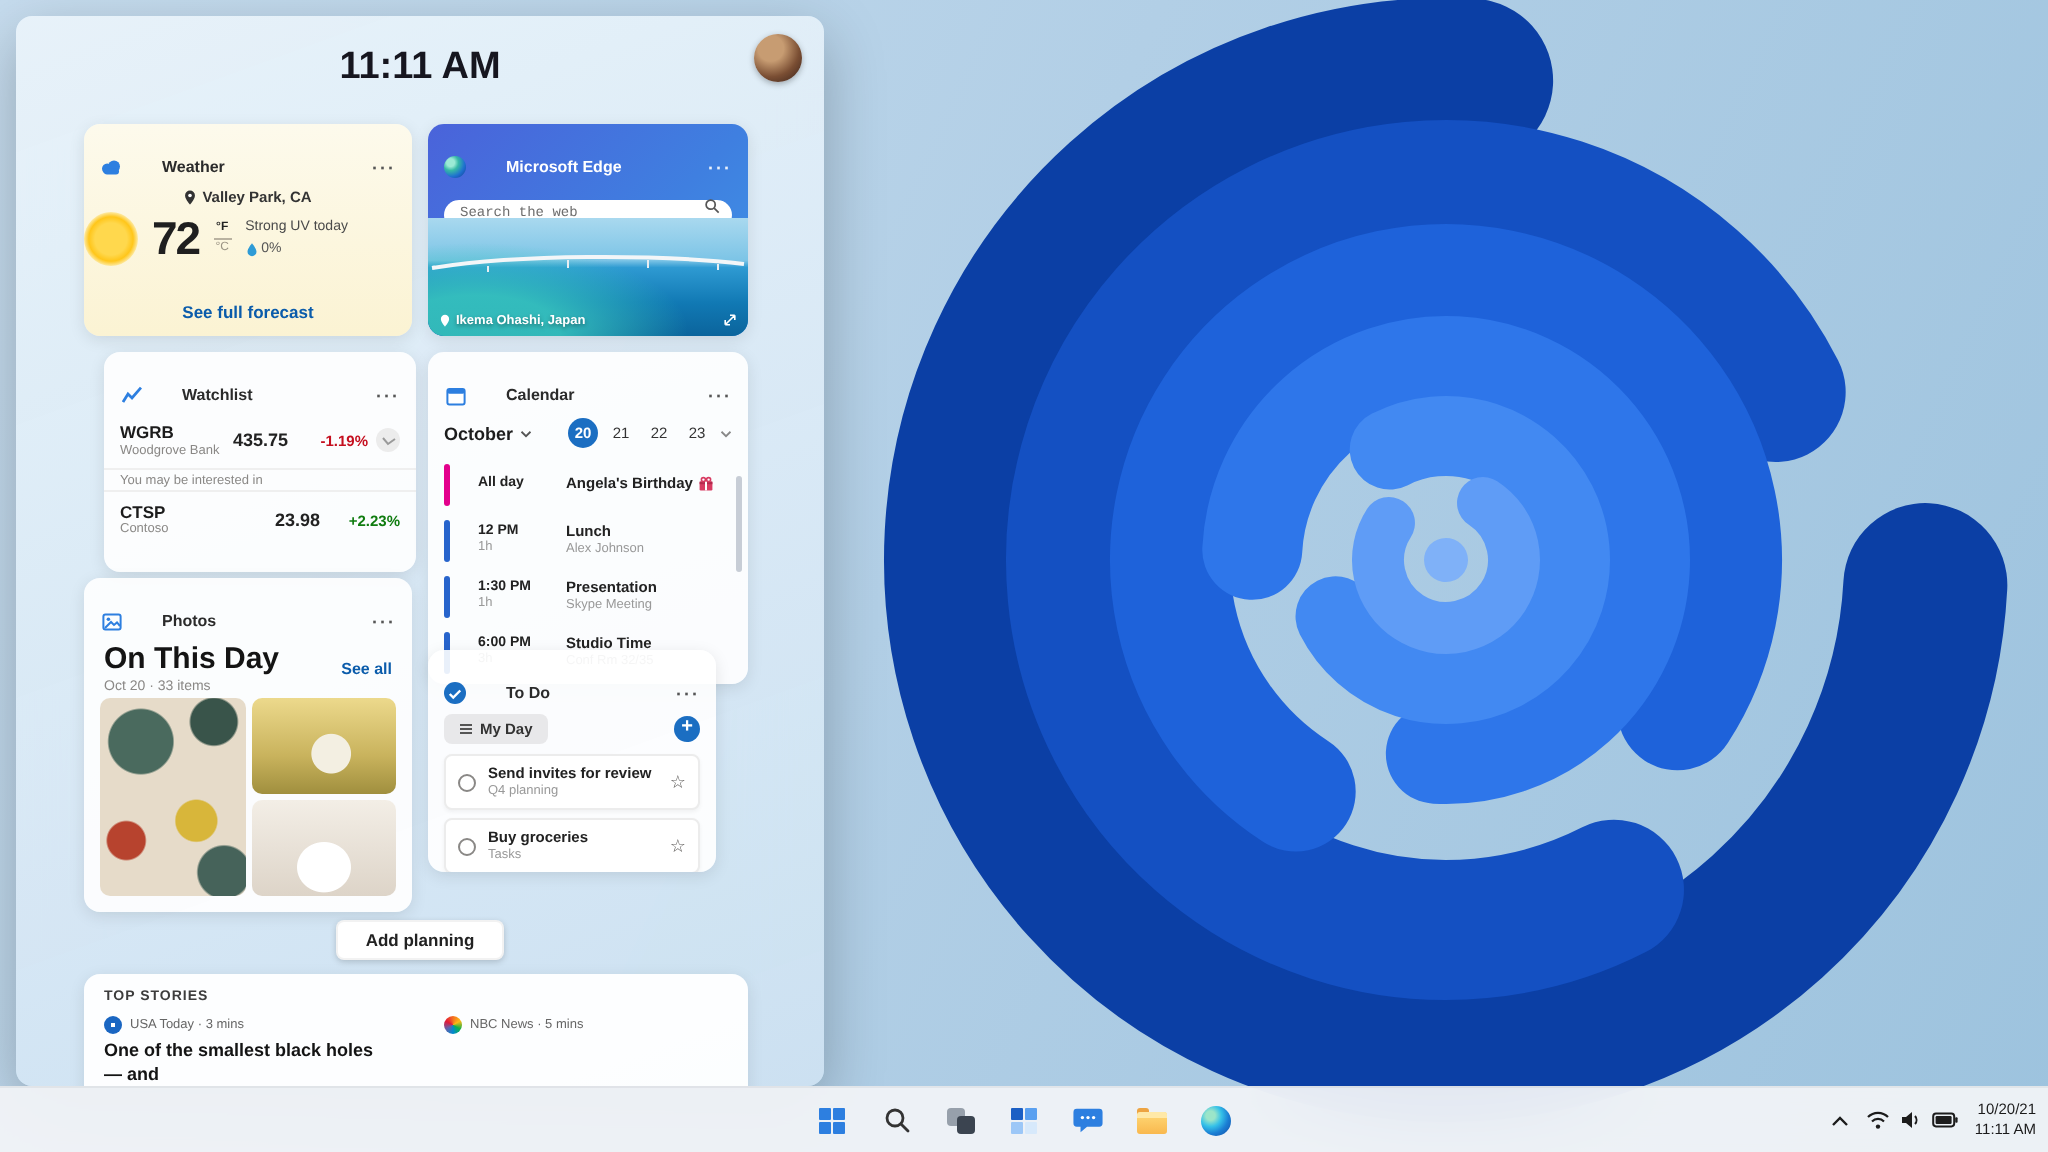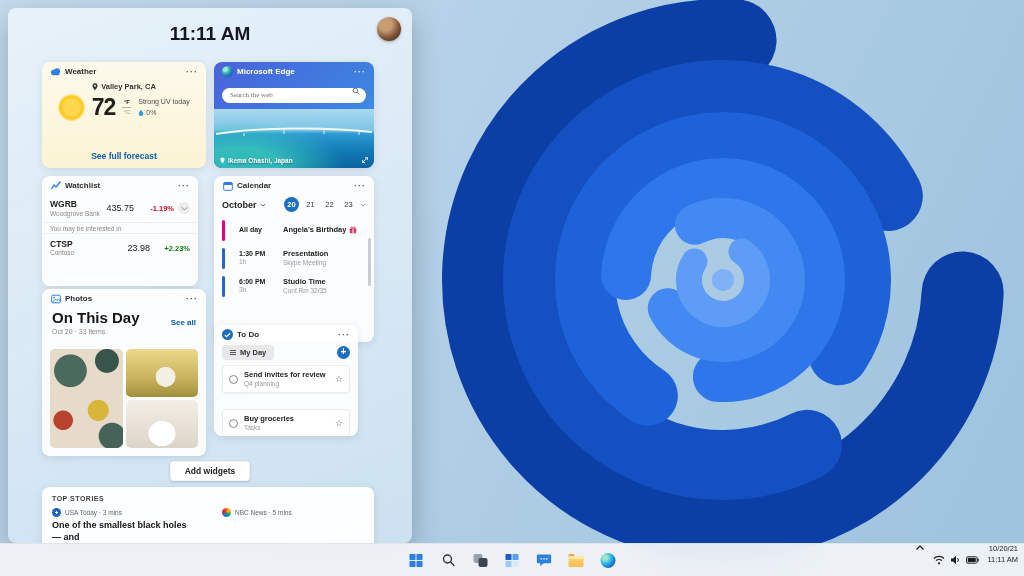--- a/index.html
+++ b/index.html
@@ -13,61 +13,61 @@
   
   .panel{position:absolute;left:8px;top:8px;width:404px;height:535px;border-radius:8px;overflow:hidden;
          background:linear-gradient(160deg,rgba(233,243,250,.94),rgba(206,226,242,.92));
          box-shadow:0 10px 30px rgba(0,0,0,.25);backdrop-filter:blur(18px)}
   .clock{position:absolute;top:15px;left:0;width:100%;text-align:center;font-size:19px;font-weight:700;color:#16161f}
   .avatar{position:absolute;top:9px;right:11px;width:24px;height:24px;border-radius:50%;
           background:radial-gradient(circle at 35% 30%,#c79c72 0 28%,#7a4e33 62%,#35201a 100%);
           box-shadow:0 1px 3px rgba(0,0,0,.3)}
 
   .card{position:absolute;background:rgba(255,255,255,.9);border-radius:8px;box-shadow:0 2px 8px rgba(0,0,0,.10);overflow:hidden}
-  .chead{display:flex;align-items:center;gap:4px;padding:4px 8px 3px;font-size:8px;font-weight:600;color:#2b2b2b}
+  .chead{display:flex;align-items:center;gap:20px;padding:16px 8px 3px;font-size:8px;font-weight:600;color:#2b2b2b}
   .chead .more{margin-left:auto;font-size:9px;font-weight:700;color:#555;letter-spacing:1px;line-height:6px}
   .hicon{display:inline-flex;width:11px;height:11px;align-items:center;justify-content:center}
 
   
   .weather{left:34px;top:54px;width:164px;height:106px;background:linear-gradient(180deg,#fdfaec 0%,#fbf3d3 100%)}
   .wloc{display:flex;justify-content:center;align-items:center;gap:3px;font-size:7.5px;font-weight:700;color:#333;margin-top:2px}
-  .wmain{display:flex;align-items:center;justify-content:center;gap:7px;margin-top:3px}
+  .wmain{display:flex;align-items:center;justify-content:flex-start;gap:7px;margin-top:3px}
   .sun{width:27px;height:27px;border-radius:50%;background:radial-gradient(circle,#ffd84d 0 42%,#ffc61a 58%,rgba(255,214,74,.45) 70%,rgba(255,214,74,0) 75%)}
   .temp{font-size:23px;font-weight:600;color:#1f1f1f;letter-spacing:-1px}
   .units{display:flex;flex-direction:column;align-items:center;font-size:6px;line-height:1.2}
   .units .uf{font-weight:700;color:#222}
   .units .udiv{width:9px;height:1px;background:#b9b2a0;margin:1px 0}
   .units .uc{color:#9b9484}
   .wcond{width:52px;font-size:7px;color:#4a4a4a;line-height:1.25}
   .wprecip{display:flex;align-items:center;gap:2px;margin-top:2px;color:#555;font-size:7px}
   .wlink{position:absolute;bottom:7px;left:0;width:100%;text-align:center;font-size:8.5px;font-weight:700;color:#0b5cab}
 
   
   .edge{left:206px;top:54px;width:160px;height:106px;background:linear-gradient(135deg,#4a63da 0%,#3f7fe0 60%,#3f95e6 100%)}
   .edge .chead{color:#fff}
   .edge .chead .more{color:#eaf1fb}
   .eicon{width:11px;height:11px;border-radius:50%;background:radial-gradient(circle at 30% 30%,#9bead5 0 18%,#37b9a6 36%,#1e6fd0 65%,#123a8c 100%)}
   .esearchwrap{position:relative;margin:3px 8px 5px}
-  .esearch{width:100%;height:15px;border:none;border-radius:8px;background:#fff;padding:0 18px 0 8px;font-size:7px;color:#333;outline:none;font-family:Liberation Serif, serif}
+  .esearch{width:100%;height:15px;border:none;border-radius:8px;background:#fff;padding:0 18px 0 8px;font-size:7px;color:#333;outline:none;font-family:Liberation Mono, monospace}
   .esearch::placeholder{color:#6d6d6d}
   .emag{position:absolute;right:6px;top:3.5px}
   .ephoto{position:absolute;left:0;right:0;top:47px;bottom:0;
           background:radial-gradient(ellipse at 15% 95%,rgba(57,199,190,.85) 0 22%,rgba(57,199,190,0) 55%),
                      linear-gradient(180deg,#a9d9ef 0%,#7cc4e6 36%,#2e9ad2 42%,#1179b4 72%,#0b649c 100%)}
   .ebridge{position:absolute;left:0;top:14px;width:100%}
   .ecaption{position:absolute;left:6px;bottom:4px;display:flex;align-items:center;gap:3px;color:#fff;font-size:6.5px;font-weight:600;text-shadow:0 1px 2px rgba(0,0,0,.4)}
   .eexpand{position:absolute;right:5px;bottom:4px}
 
   
-  .watchlist{left:34px;top:168px;width:156px;height:110px}
+  .watchlist{left:44px;top:168px;width:156px;height:110px}
   .stock{display:flex;align-items:center;gap:4px;padding:5px 8px 4px}
   .scol{display:flex;flex-direction:column;line-height:1.25}
   .ssym{font-size:8.5px;font-weight:700;color:#1c1c1c}
   .sname{font-size:6.5px;color:#8a8886}
-  .sprice{margin-left:auto;font-size:9px;font-weight:400;color:#222}
+  .sprice{margin-left:auto;font-size:9px;font-weight:700;color:#222}
   .schg{width:36px;text-align:right;font-size:7.5px;font-weight:700}
   .chg-down{color:#c50f1f}.chg-up{color:#107c10}
   .sball{width:12px;height:12px;border-radius:50%;background:#ececec;display:flex;align-items:center;justify-content:center}
   .suggest{padding:2px 8px 1px;font-size:6.5px;color:#8a8886;border-top:1px solid #efefef}
   .stock+ .stock,.stock2{border-top:1px solid #efefef}
 
   
   .calendar{left:206px;top:168px;width:160px;height:166px}
   .calrow{display:flex;align-items:center;gap:3px;padding:3px 8px 4px}
   .calmonth{font-size:9px;font-weight:700;color:#1c1c1c}
@@ -106,21 +106,21 @@
   .ph3{background:radial-gradient(ellipse at 50% 70%,#ffffff 0 26%,rgba(0,0,0,0) 27%),linear-gradient(180deg,#f3eee6 0%,#ddd4c8 100%)}
 
   
   .todo{left:206px;top:317px;width:144px;height:111px}
   .ticon{width:11px;height:11px;border-radius:50%;background:#1b6ec2;display:flex;align-items:center;justify-content:center}
   .tabrow{display:flex;align-items:center;padding:2px 8px 4px}
   .tpill{display:flex;align-items:center;gap:4px;background:rgba(96,94,92,.12);border-radius:4px;padding:3px 8px;font-size:7.5px;font-weight:700;color:#333}
   .bars{display:flex;flex-direction:column;gap:1px}
   .bars span{width:6px;height:1px;background:#555}
   .tadd{margin-left:auto;width:13px;height:13px;border-radius:50%;background:#1b6ec2;color:#fff;font-size:10px;line-height:12px;text-align:center;font-weight:700}
-  .tasks{display:flex;flex-direction:column;gap:16px;padding:1px 8px}
+  .tasks{display:flex;flex-direction:column;gap:4px;padding:1px 8px}
   .task{display:flex;align-items:center;gap:6px;background:#fff;border:1px solid #ececec;border-radius:4px;padding:4px 6px;box-shadow:0 1px 2px rgba(0,0,0,.05)}
   .tcheck{width:9px;height:9px;border:1.2px solid #8a8886;border-radius:50%;flex:none}
   .ttext{display:flex;flex-direction:column;line-height:1.3}
   .ttext b{font-size:7.5px;font-weight:600;color:#222}
   .ttext i{font-style:normal;font-size:6.5px;color:#999}
   .tstar{margin-left:auto;font-size:9px;color:#605e5c;line-height:9px}
 
   
   .addwrap{position:absolute;top:452px;left:0;width:100%;text-align:center}
   .addbtn{display:inline-block;background:#fff;border:1px solid rgba(0,0,0,.05);border-radius:4px;padding:4px 14px;font-size:8.5px;font-weight:700;color:#222;box-shadow:0 1px 3px rgba(0,0,0,.18)}
@@ -145,21 +145,21 @@
   .tv .b{left:0;top:0;width:9px;height:9px;background:#97a0ab}
   .tv .f{right:0;bottom:0;width:9px;height:9px;background:#3b4450}
   .wdg{width:13px;height:13px;display:grid;grid-template-columns:6px 6px;grid-template-rows:6px 6px;gap:1px}
   .wdg b:nth-child(1){background:#1b5fc4}.wdg b:nth-child(2){background:#5aa0f0}
   .wdg b:nth-child(3){background:#9cc7f7}.wdg b:nth-child(4){background:#d7e9fb}
   .wdg b{border-radius:.5px}
   .folder{width:15px;height:11px;background:linear-gradient(#ffda78,#f9b84e);border-radius:1.5px;position:relative;margin-top:2px}
   .folder:before{content:"";position:absolute;top:-2px;left:0;width:6px;height:3px;background:#edA442;border-radius:1.5px 1.5px 0 0}
   .folder:after{content:"";position:absolute;top:0;left:0;right:0;height:3px;background:#ffe9a8;border-radius:1.5px 1.5px 0 0}
   .edgeball{width:15px;height:15px;border-radius:50%;background:radial-gradient(circle at 32% 32%,#9be5c9 0 16%,#35c1e8 38%,#1b7fd4 62%,#1246a0 100%)}
-  .tbright{position:absolute;right:6px;top:0;height:100%;display:flex;gap:8px}
+  .tbright{position:absolute;right:6px;top:0;height:100%;display:flex;align-items:center;gap:8px}
   .traytime{text-align:right;font-size:7.5px;color:#1b1b1b;line-height:1.4}
   .trayicons{display:flex;align-items:center;gap:5px}
 </style>
 </head>
 <body>
 
 <svg class="bloom" viewBox="0 0 650 650">
   <g transform="translate(325,325) rotate(-12)" fill="none" stroke-linecap="round">
     <path d="M 240 0 A 240 240 0 1 1 0 -240" stroke="#0b3fa5" stroke-width="82" transform="rotate(15)"></path>
     <path d="M 185 0 A 185 185 0 1 1 0 -185" stroke="#1450c2" stroke-width="70" transform="rotate(75)"></path>
@@ -324,20 +324,31 @@
                 <circle cx="2.7" cy="1.8" r="1" fill="none" stroke="#d83b62" stroke-width="0.8"></circle>
                 <circle cx="5.3" cy="1.8" r="1" fill="none" stroke="#d83b62" stroke-width="0.8"></circle>
               </svg>
           </span>
           <i></i>
         </span>
       </div>
       <div class="ev">
         <span class="evbar" style="background: rgb(39, 100, 204);"></span>
         <span class="evtime">
+            <b>12 PM</b>
+            <i>1h</i>
+          </span>
+        <span class="evinfo">
+            <b>Lunch</b>
+            <i>Alex Johnson</i>
+          </span>
+      </div>
+      <div class="ev">
+        <span class="evbar" style="background: rgb(39, 100, 204);"></span>
+        <span class="evtime">
             <b>1:30 PM</b>
             <i>1h</i>
           </span>
         <span class="evinfo">
             <b>Presentation</b>
             <i>Skype Meeting</i>
           </span>
       </div>
       <div class="ev">
         <span class="evbar" style="background: rgb(39, 100, 204);"></span>
@@ -415,21 +426,21 @@
         <span class="ttext">
             <b>Buy groceries</b>
             <i>Tasks</i>
           </span>
         <span class="tstar">☆</span>
       </div>
     </div>
   </section>
 
   <div class="addwrap">
-    <span class="addbtn">Add widgets</span>
+    <span class="addbtn">Add planning</span>
   </div>
 
   <section class="newscard">
     <div class="nlabel">TOP STORIES</div>
     <div class="stories">
       <div class="story">
         <span class="smeta">
             <span class="sicon usat"></span>
             <span>USA Today · 3 mins</span>
           </span>

